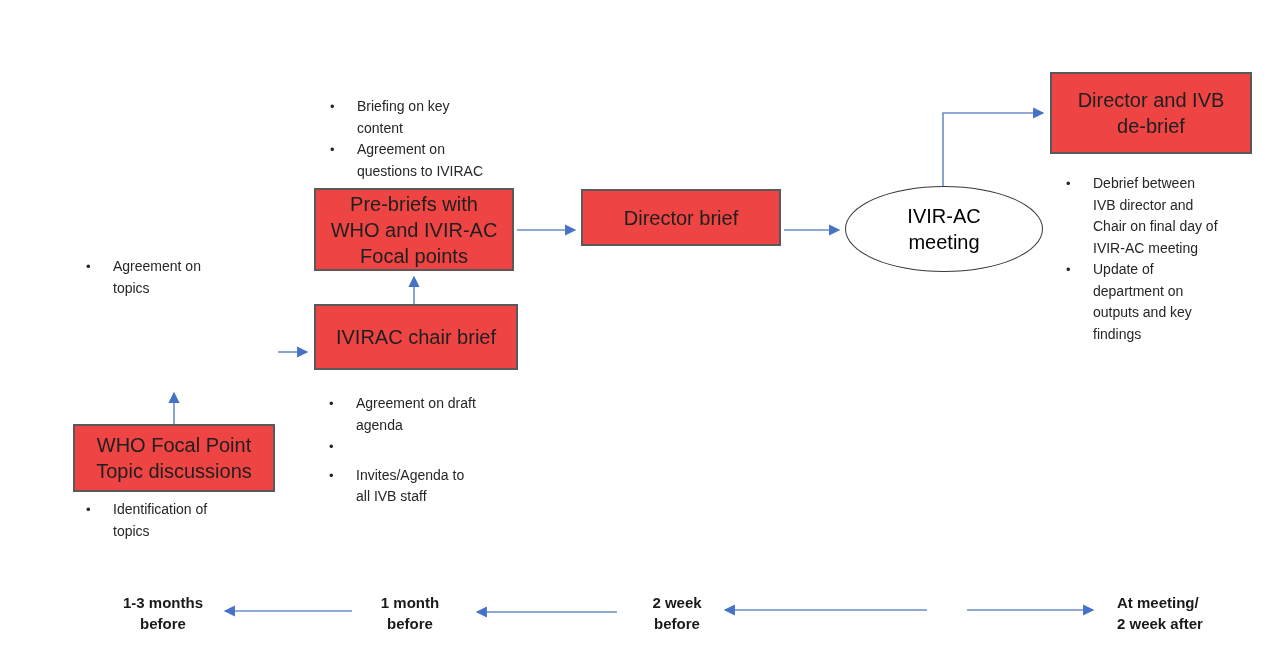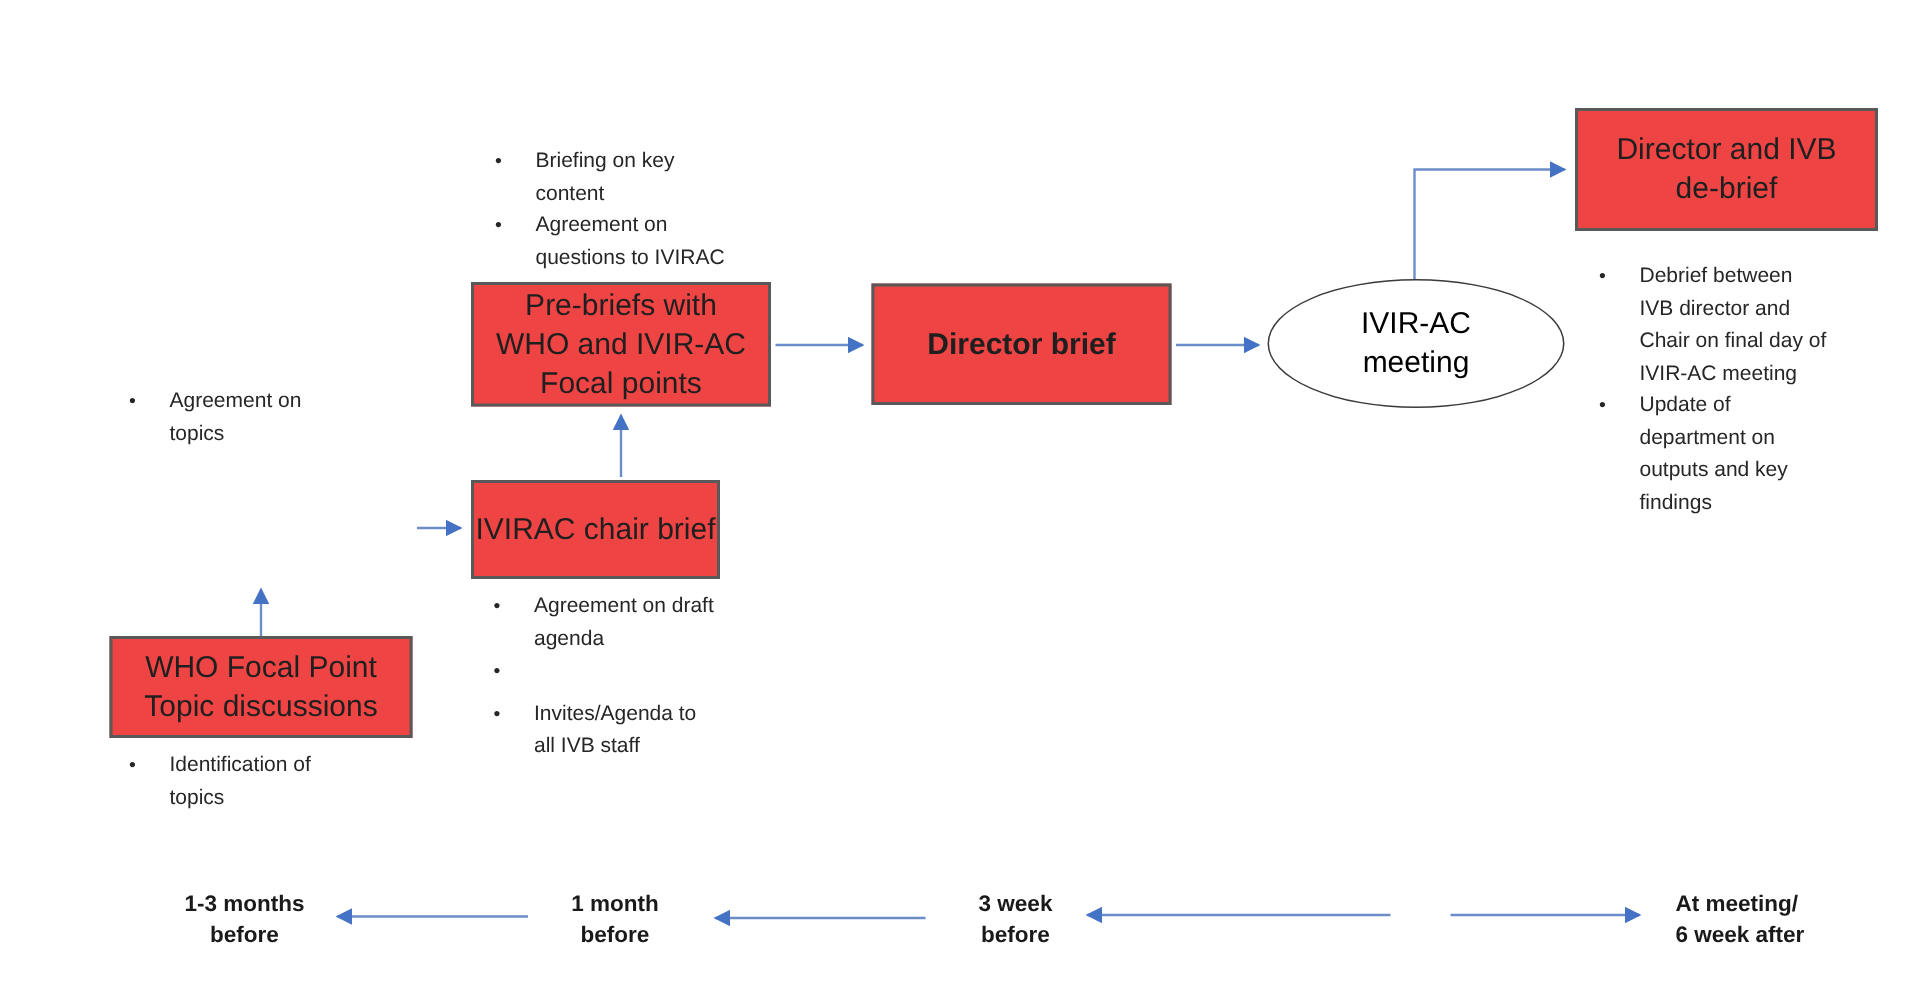--- a/index.html
+++ b/index.html
@@ -106,27 +106,27 @@
       <line x1="617" y1="612" x2="477" y2="612" marker-end="url(#ah)"></line>
       <line x1="927" y1="610" x2="725" y2="610" marker-end="url(#ah)"></line>
       <line x1="967" y1="610" x2="1093" y2="610" marker-end="url(#ah)"></line>
     </g>
   </svg>
 
 
   <div class="flow-box" style="left:73px; top:424px; width:202px; height:68px;">WHO Focal Point
 Topic discussions</div>
 
-  <div class="flow-box" style="left:314px; top:320px; width:166px; height:66px;">IVIRAC chair brief</div>
+  <div class="flow-box" style="left:314px; top:304px; width:204px; height:66px;">IVIRAC chair brief</div>
 
   <div class="flow-box" style="left:314px; top:188px; width:200px; height:83px;">Pre-briefs with
 WHO and IVIR-AC
 Focal points</div>
 
-  <div class="flow-box" style="left:581px; top:189px; width:200px; height:81px;font-weight:bold;">Director brief</div>
+  <div class="flow-box" style="left:581px; top:189px; width:200px; height:57px;">Director brief</div>
 
   <div class="flow-box" style="left:1050px; top:72px; width:202px; height:82px;">Director and IVB
 de-brief</div>
 
   <div class="flow-ellipse" style="left:845px; top:186px; width:198px; height:86px;">IVIR-AC
 meeting</div>
 
   <div class="bullet-list" style="left:84px; top:256px; width:170px;">
     <div class="bullet-row">
       <span class="dot">•</span>
@@ -188,19 +188,19 @@
 findings</span>
     </div>
   </div>
 
   <div class="timeline-label" style="left:93px; top:592px;">1-3 months
 before</div>
 
   <div class="timeline-label" style="left:340px; top:592px;">1 month
 before</div>
 
-  <div class="timeline-label" style="left:607px; top:592px;">3 week
+  <div class="timeline-label" style="left:607px; top:592px;">2 week
 before</div>
 
   <div class="timeline-label align-left" style="left:1117px; top:592px;">At meeting/
-6 week after</div>
+2 week after</div>
 
 </div>
 
 </body></html>

